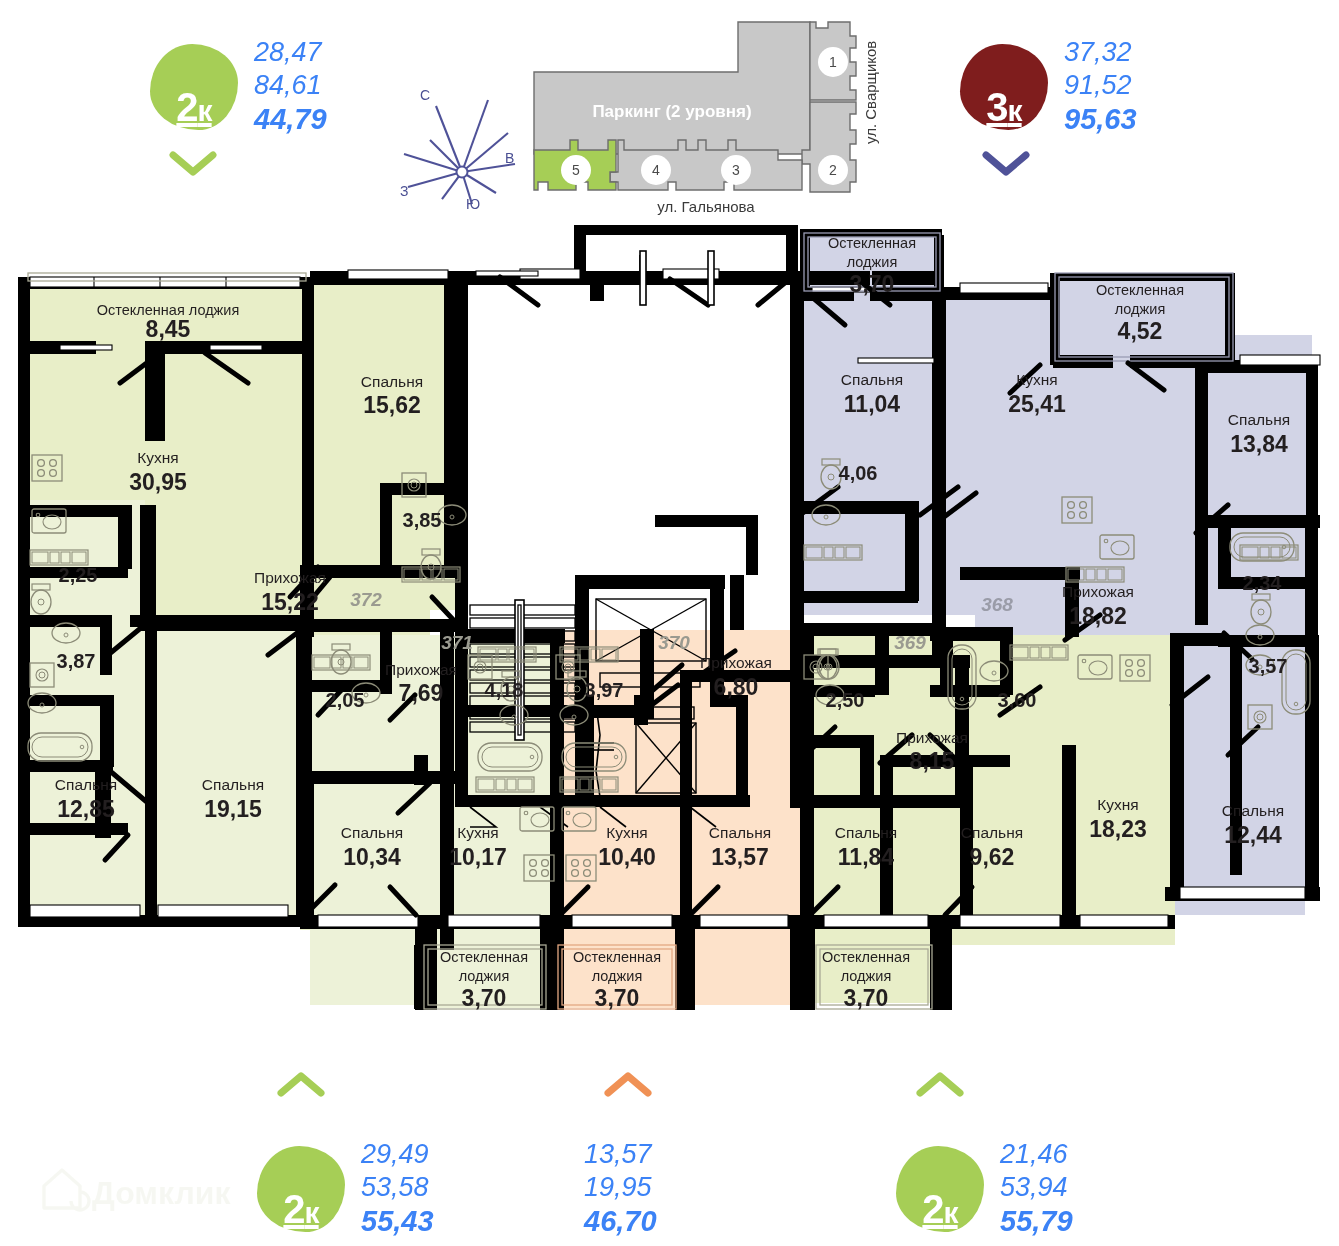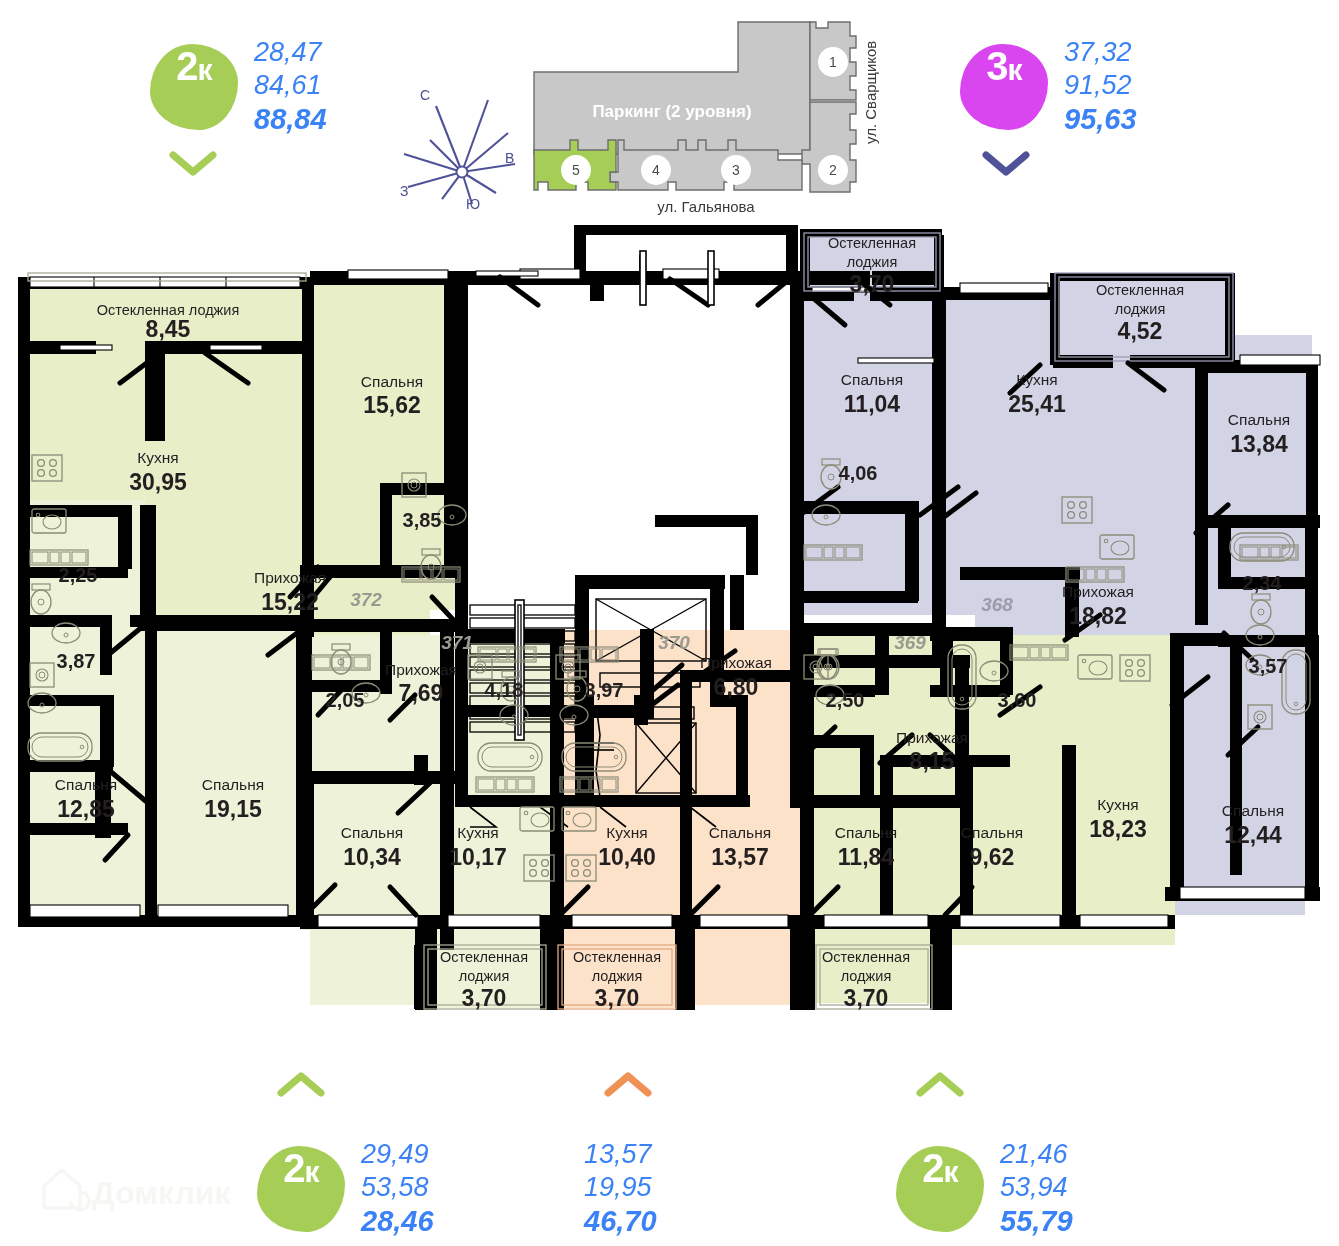--- a/index.html
+++ b/index.html
@@ -5,23 +5,24 @@
   html,body{margin:0;padding:0;background:#fff;}
   body{
     width:1339px;height:1246px;position:relative;overflow:hidden;
     font-family:"Liberation Sans","DejaVu Sans",sans-serif;
     color:#231f20;
   }
   .abs{position:absolute;}
 
   
   .badge-blob{
-    width:88px;height:86px;display:flex;align-items:flex-start;justify-content:center;
+    width:88px;height:86px;display:flex;align-items:flex-end;justify-content:center;
     color:#fff;font-size:40px;font-weight:700;letter-spacing:-1px;
     border-radius:48% 52% 45% 55% / 55% 45% 55% 45%;
+    text-decoration:underline;
   }
   .badge-blob .k{font-size:30px;font-weight:700;}
   .badge-nums{font-size:27px;line-height:1.22;color:#3b82f6;font-weight:400;font-style:italic;}
   .badge-nums .big{font-weight:700;font-size:29px;}
   .badge-row{display:flex;align-items:center;gap:16px;}
 
   .chev{width:48px;height:26px;}
   .chev svg{display:block}
 
   
@@ -45,21 +46,21 @@
 </head>
 <body>
 
 <div class="abs badge-row" style="left:150px;top:36px;">
   <div class="badge-blob" style="background:#a6ce56;">
     <span>2<span class="k">к</span></span>
   </div>
   <div class="badge-nums">
     <div>28,47</div>
     <div>84,61</div>
-    <div class="big">88,84</div>
+    <div class="big">44,79</div>
   </div>
 </div>
 <div class="abs chev" style="left:169px;top:150px;">
   <svg viewBox="0 0 48 26">
       <polyline points="4,5 24,22 44,5" fill="none" stroke="#a6ce56" stroke-width="7" stroke-linecap="round" stroke-linejoin="round"></polyline>
     </svg>
 </div>
 
 <div class="abs" style="left:400px;top:80px;width:120px;height:130px;">
   <svg viewBox="0 0 120 130" width="120" height="130">
@@ -108,21 +109,21 @@
       <text x="305" y="161" text-anchor="middle" class="mini-num" font-family="Liberation Sans, sans-serif">2</text>
       <circle cx="305" cy="48" r="15" fill="#ffffff"></circle>
       <text x="305" y="53" text-anchor="middle" class="mini-num" font-family="Liberation Sans, sans-serif">1</text>
     </g>
     <text transform="translate(348,130) rotate(-90)" class="street-lbl" font-family="Liberation Sans, sans-serif">ул. Сварщиков</text>
     <text x="178" y="198" text-anchor="middle" class="street-lbl" font-family="Liberation Sans, sans-serif">ул. Гальянова</text>
   </svg>
 </div>
 
 <div class="abs badge-row" style="left:960px;top:36px;">
-  <div class="badge-blob" style="background:#d946ef;">
+  <div class="badge-blob" style="background:#7f1d1d;">
     <span>3<span class="k">к</span></span>
   </div>
   <div class="badge-nums">
     <div>37,32</div>
     <div>91,52</div>
     <div class="big">95,63</div>
   </div>
 </div>
 <div class="abs chev" style="left:982px;top:150px;">
   <svg viewBox="0 0 48 26">
@@ -627,21 +628,21 @@
       <polyline points="4,21 24,4 44,21" fill="none" stroke="#a6ce56" stroke-width="7" stroke-linecap="round" stroke-linejoin="round"></polyline>
     </svg>
 </div>
 <div class="abs badge-row" style="left:257px;top:1138px;">
   <div class="badge-blob" style="background:#a6ce56;">
     <span>2<span class="k">к</span></span>
   </div>
   <div class="badge-nums">
     <div>29,49</div>
     <div>53,58</div>
-    <div class="big">28,46</div>
+    <div class="big">55,43</div>
   </div>
 </div>
 
 <div class="abs chev" style="left:604px;top:1072px;">
   <svg viewBox="0 0 48 26">
       <polyline points="4,21 24,4 44,21" fill="none" stroke="#f09155" stroke-width="7" stroke-linecap="round" stroke-linejoin="round"></polyline>
     </svg>
 </div>
 <div class="abs badge-row" style="left:584px;top:1138px;">
   <div class="badge-nums">

